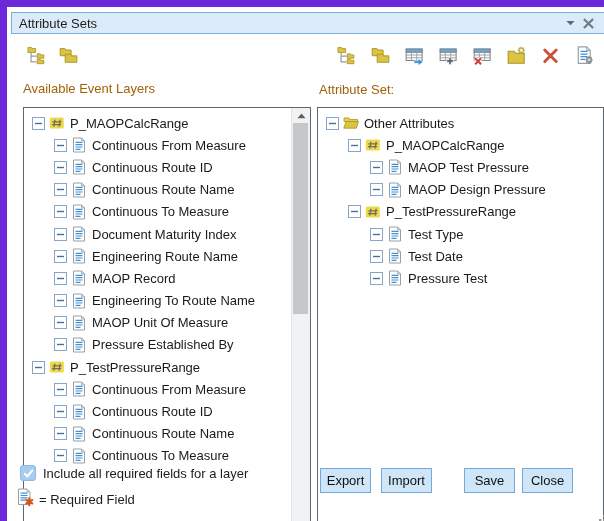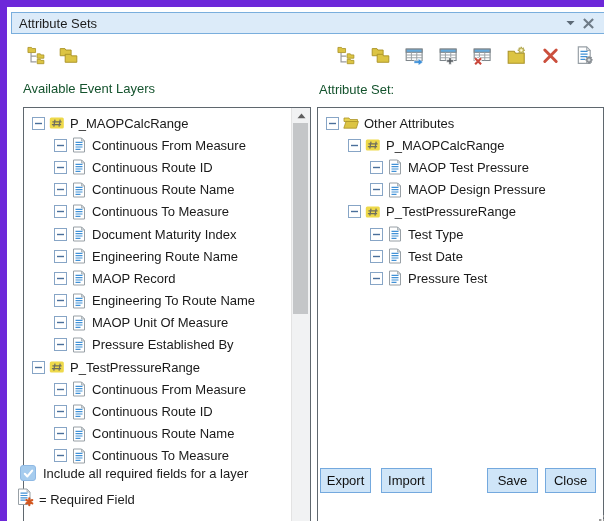--- a/index.html
+++ b/index.html
@@ -12,21 +12,21 @@
   .tb-btn{display:flex;align-items:center;justify-content:center;width:18px;height:18px;cursor:default;}
 
   
   .tgroup{position:absolute;top:38px;display:flex;}
   .tg-left{left:19px;gap:11px;}
   .tg-right{right:14px;gap:13px;}
   .tool{width:21px;height:21px;display:flex;align-items:center;justify-content:center;}
   .tool svg{width:19px;height:19px;display:block;}
 
   
-  .lbl{position:absolute;font-size:13px;color:#14532d;}
+  .lbl{position:absolute;font-size:13px;color:#a16207;}
   .lbl-left{left:16px;top:74px;}
   .lbl-attr{left:312px;top:75px;}
   .combo{position:absolute;left:383px;top:69px;width:214px;height:22px;border:1px solid #4f94d6;background:#fff;box-sizing:border-box;display:flex;align-items:center;font-size:13px;color:#1c1c1c;padding-left:5px;}
   .combo-btn{margin-left:auto;width:19px;align-self:stretch;background:linear-gradient(#f5f5f5,#dadada);border-left:1px solid #b5b5b5;display:flex;align-items:center;justify-content:center;}
 
   
   .panel{position:absolute;top:100px;height:440px;border:1px solid #5f676e;background:#fff;box-sizing:border-box;overflow:hidden;}
   .p-left{left:16px;width:288px;}
   .p-right{left:310px;width:287px;}
   .tree{position:absolute;top:4px;left:0;right:0;overflow:hidden;}
@@ -45,21 +45,21 @@
   .sb-btn svg{width:9px;height:6px;}
   .sb-thumb{position:absolute;left:1px;right:2px;top:15px;height:191px;background:#c4c6c8;}
 
   
   .chk{position:absolute;left:13px;top:458px;width:16px;height:16px;background:#a6ccee;border:1px solid #8fb9e4;border-radius:3px;box-sizing:border-box;display:flex;align-items:center;justify-content:center;}
   .chk svg{width:11px;height:11px;}
   .chk-label{position:absolute;left:36px;top:459px;font-size:13px;color:#1c1c1c;}
   .legend-icon{position:absolute;left:9px;top:481px;width:19px;height:19px;}
   .legend-icon svg{width:19px;height:19px;display:block;}
   .legend-text{position:absolute;left:32px;top:485px;font-size:13px;color:#1c1c1c;}
-  .btnrow{position:absolute;left:313px;top:461px;width:276px;display:flex;}
+  .btnrow{position:absolute;left:313px;top:461px;width:253px;display:flex;}
   .btn{width:51px;height:25px;background:#cfe5f8;border:1px solid #74a9de;font-size:13px;font-family:inherit;color:#111;display:flex;align-items:center;justify-content:center;box-sizing:border-box;cursor:default;}
   .btn-import{margin-left:10px;}
   .btn-save{margin-left:auto;}
   .btn-close{margin-left:7px;}
   .grip{position:absolute;right:3px;bottom:3px;width:11px;height:11px;}
 </style>
 </head>
 <body>
 
 <div class="window">

